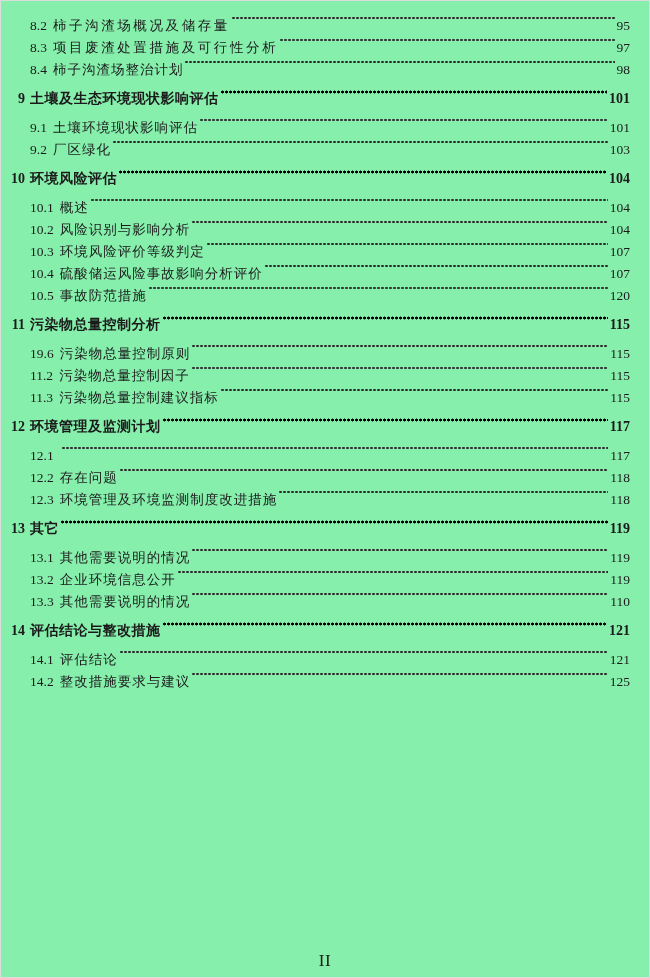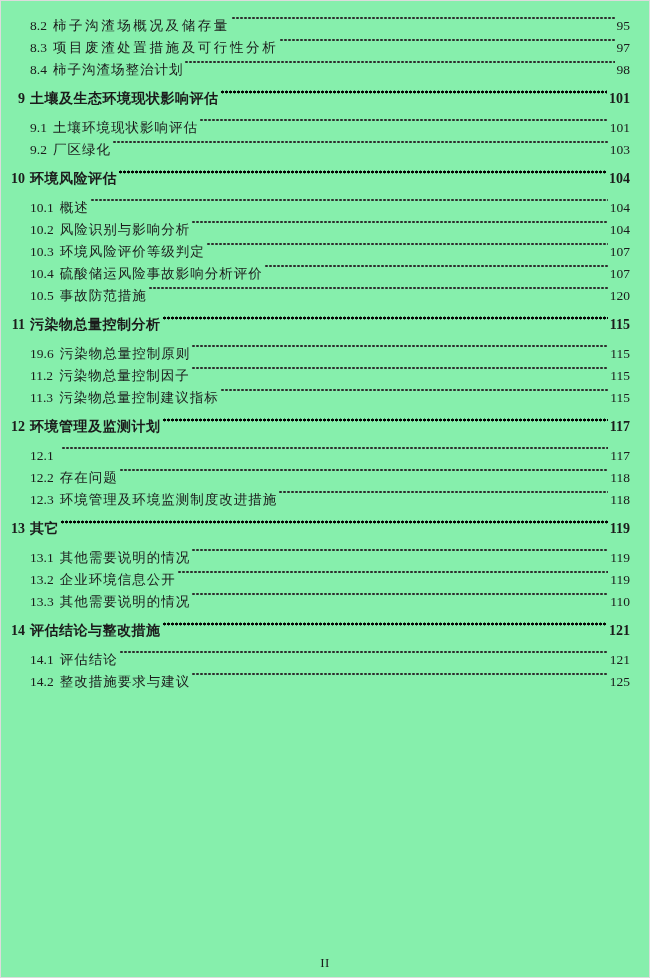--- a/index.html
+++ b/index.html
@@ -63,21 +63,21 @@
   }
   .toc-page-num {
     flex: 0 0 auto;
     margin-top: 13px;
   }
   .page-footer {
     position: absolute;
     left: 0; right: 0;
     bottom: 7px;
     text-align: center;
-    font-size: 13px;
+    font-size: 17px;
     letter-spacing: 0.5px;
     font-family: Liberation Serif, serif;
   }
 </style>
 </head>
 <body>
 
 <div class="doc-page">
 
   <div class="toc" id="toc-list">

